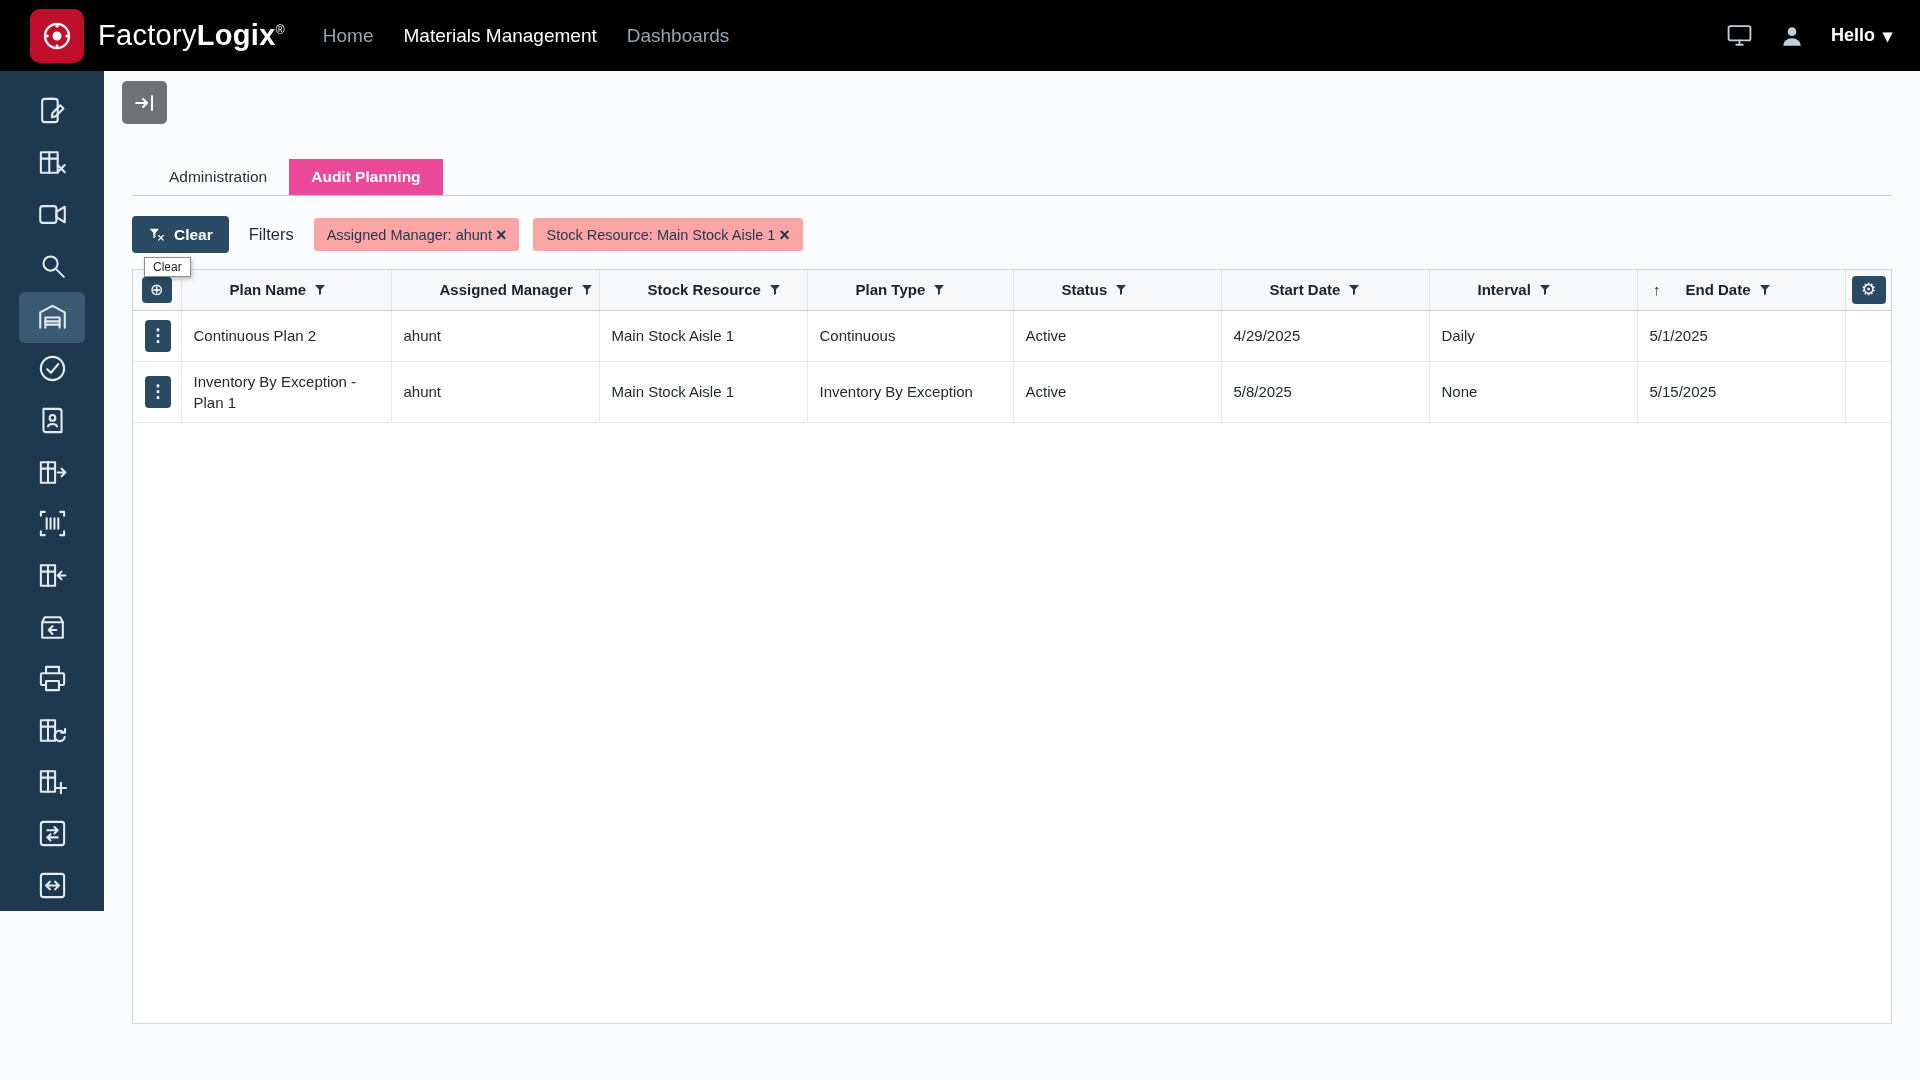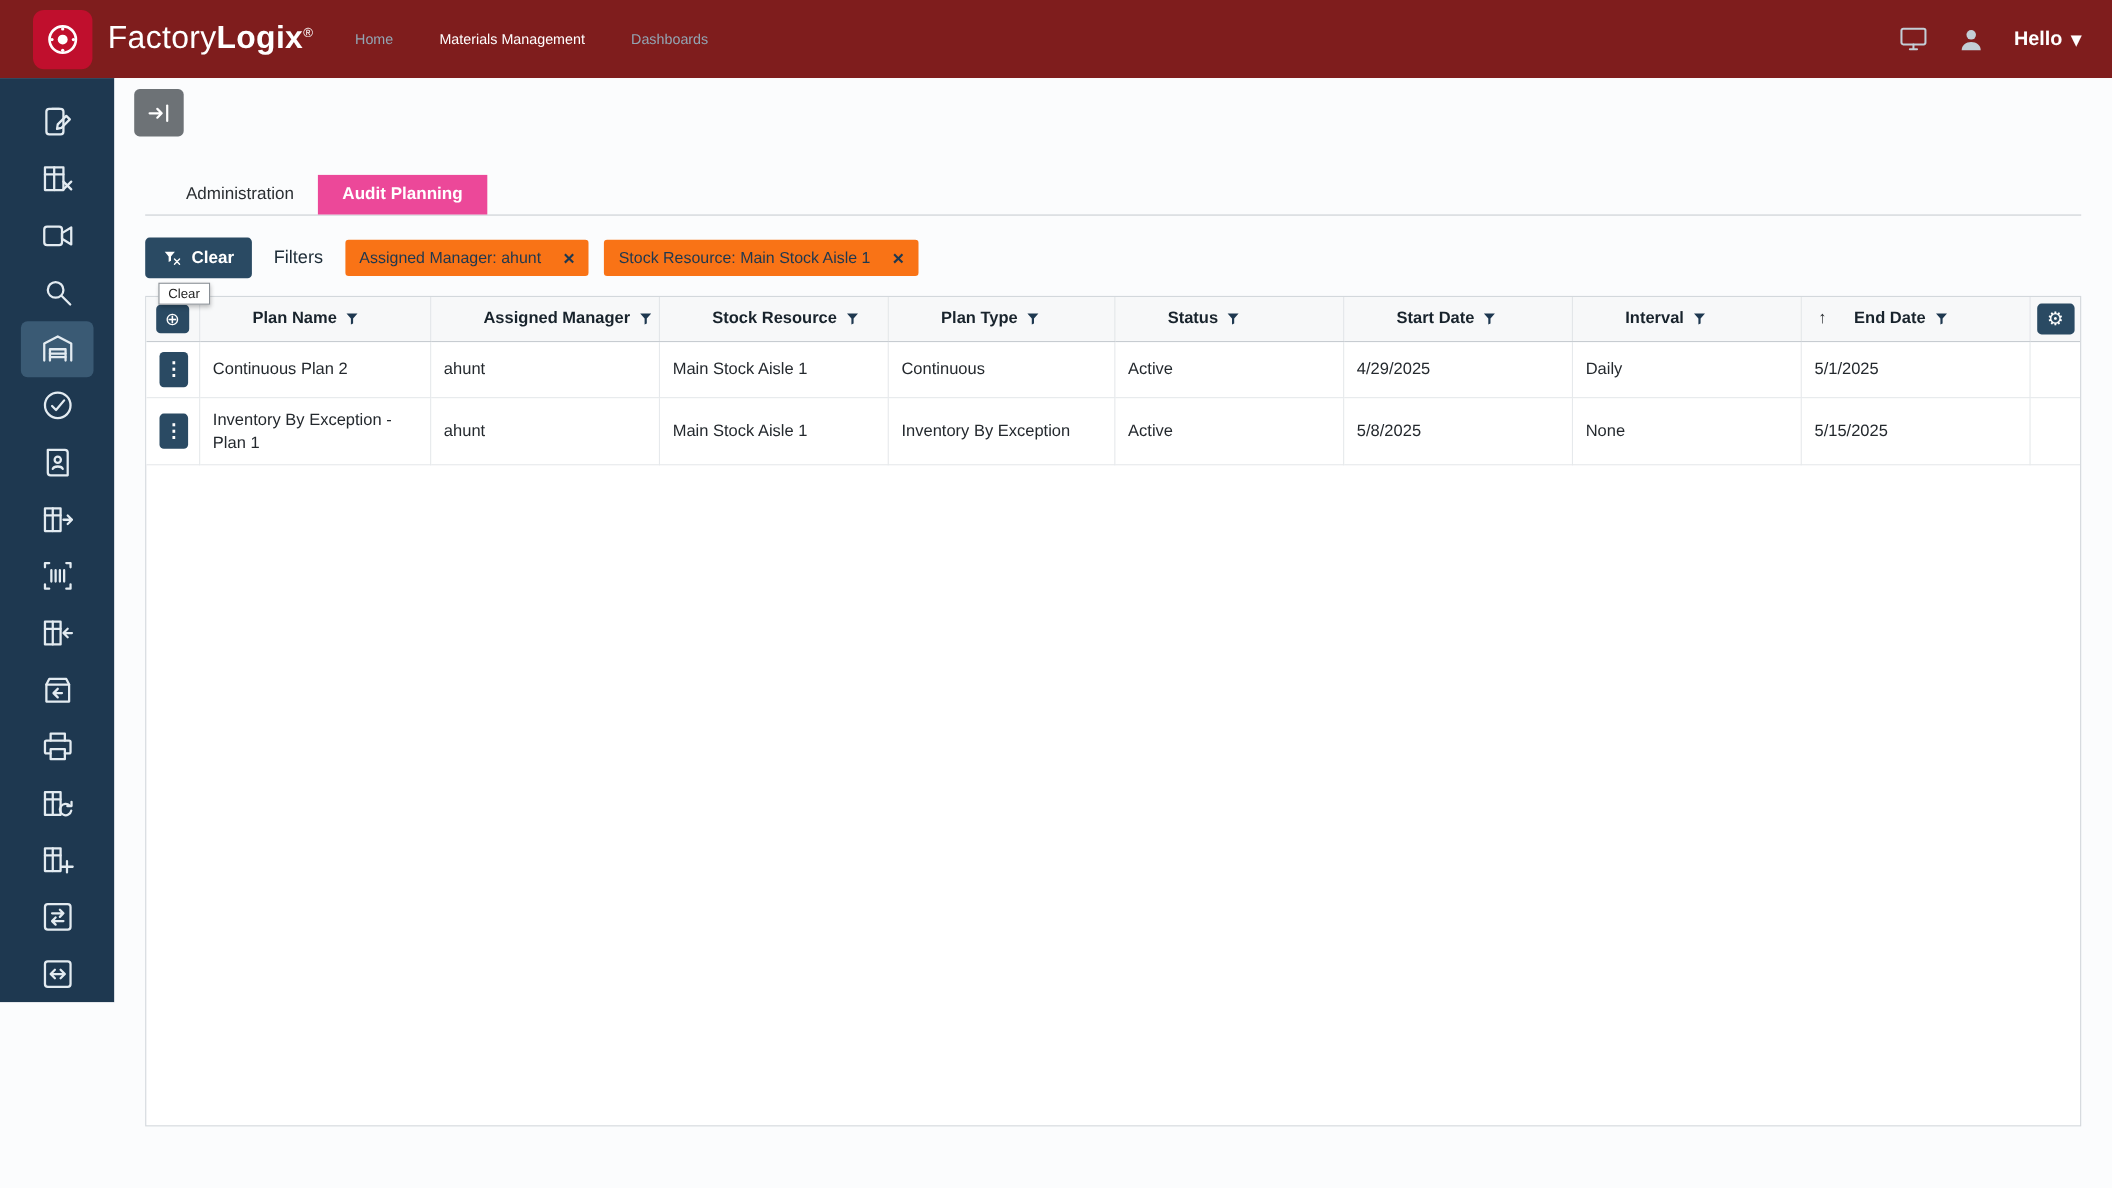--- a/index.html
+++ b/index.html
@@ -1,27 +1,27 @@
 <!DOCTYPE html>
 <html><head>
 <meta charset="utf-8">
 <style>
   * { margin:0; padding:0; box-sizing:border-box; }
   html,body { width:1920px; height:1080px; overflow:hidden; }
   body { font-family:"Liberation Sans", sans-serif; background:#fbfcfd; }
 
   
-  .topbar { height:71px; background:#7f1d1d; display:flex; align-items:center; padding-right:28px; }
+  .topbar { height:71px; background:#000000; display:flex; align-items:center; padding-right:28px; }
   .logo-box { width:54px; height:54px; margin-left:30px; background:#c00f2d; border-radius:10px;
               display:flex; align-items:center; justify-content:center; flex:0 0 auto; }
   .brand { margin-left:14px; font-size:29px; color:#ffffff; letter-spacing:.3px; white-space:nowrap; }
   .brand .b1 { font-weight:400; }
   .brand .b2 { font-weight:700; }
   .brand sup { font-size:12px; font-weight:400; }
-  .topnav { margin-left:38px; display:flex; gap:42px; font-size:13px; align-items:center;text-align:center; }
+  .topnav { margin-left:38px; display:flex; gap:30px; font-size:19px; align-items:center;text-align:center; }
   .topnav .nav-item { color:#93a5b3; cursor:pointer; white-space:nowrap; }
   .topnav .nav-item.active { color:#ffffff; font-weight:400; }
   .top-right { margin-left:auto; display:flex; align-items:center; gap:26px; }
   .top-right .tb-icon { display:flex; align-items:center; justify-content:center; cursor:pointer; }
   .greeting { color:#ffffff; font-size:18px; font-weight:700; cursor:pointer; display:flex; gap:8px; align-items:center; }
 
   
   .layout { display:flex; height:840px; }
   .sidebar { width:104px; background:#1e3850; display:flex; flex-direction:column; align-items:center; padding-top:14px; flex:0 0 auto; }
   .side-item { width:66px; height:55px; display:flex; align-items:center; justify-content:center; border-radius:6px; cursor:pointer; }
@@ -42,21 +42,21 @@
   
   .filter-row { margin:20px 28px 0 28px; display:flex; align-items:center; gap:20px; }
   .clear-wrap { position:relative; }
   .clear-btn { height:37px; background:#2a4a63; color:#ffffff; border:none; border-radius:4px; padding:0 16px;
                display:flex; gap:9px; align-items:center; font-size:15.5px; font-weight:600; cursor:pointer; }
   .clear-btn svg { width:17px; height:17px; }
   .tooltip { position:absolute; top:41px; left:12px; background:#ffffff; border:1px solid #8a9096;
              box-shadow:1px 2px 4px rgba(0,0,0,.25); font-size:12px; padding:2px 8px; color:#222; z-index:9; white-space:nowrap; }
   .filters-label { font-size:16.5px; color:#1c2b36; }
   .chips { display:flex; gap:14px; }
-  .chip { height:33px; background:#f97316; border-radius:3px; display:flex; align-items:center; gap:20px; padding:4px 13px;
+  .chip { height:33px; background:#fca5a5; border-radius:3px; display:flex; align-items:center; gap:4px; padding:4px 13px;
           font-size:14.5px; color:#1e3850; }
   .chip-close { font-size:18px; line-height:1; color:#1e3850; cursor:pointer; font-weight:600; }
 
   
   .panel { margin:16px 28px 0 28px; height:755px; background:#ffffff; border:1px solid #d3d8dc; overflow:hidden; }
   table { width:100%; border-collapse:collapse; table-layout:fixed; font-size:15px; color:#24292e; }
   thead th { height:40px; background:#f7f8f9; border-bottom:1px solid #c7ccd1; border-right:1px solid #e3e6e9;
              font-weight:700; text-align:left; padding:0 12px; font-size:15px; color:#18232c; }
   thead th:last-child, tbody td:last-child { border-right:none; }
   tbody td { border-right:1px solid #e6e9ec; border-bottom:1px solid #e6e9ec; padding:9px 12px; vertical-align:middle;

